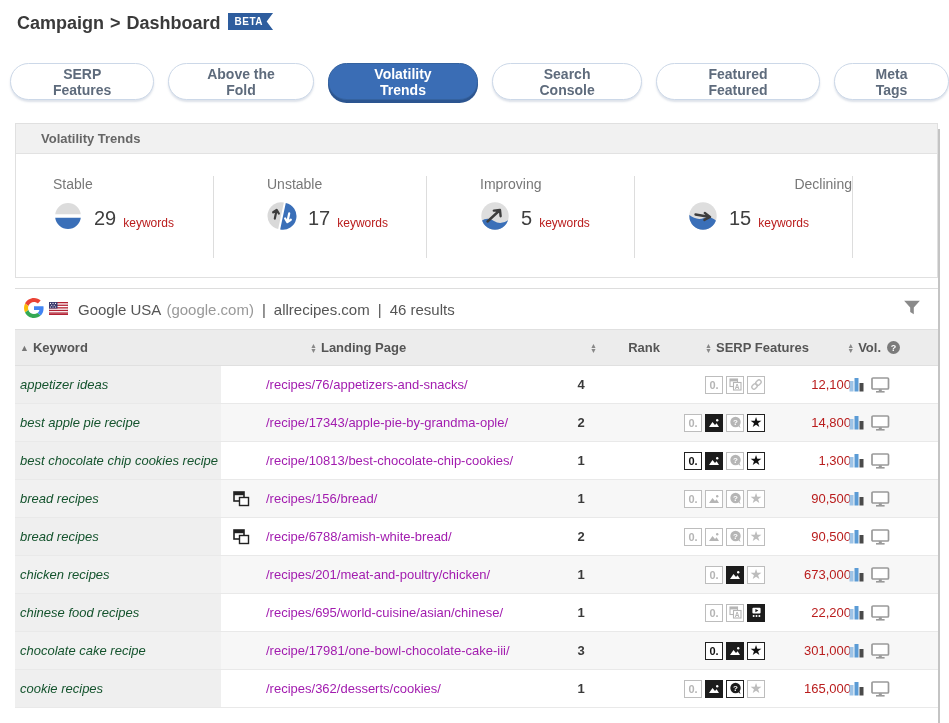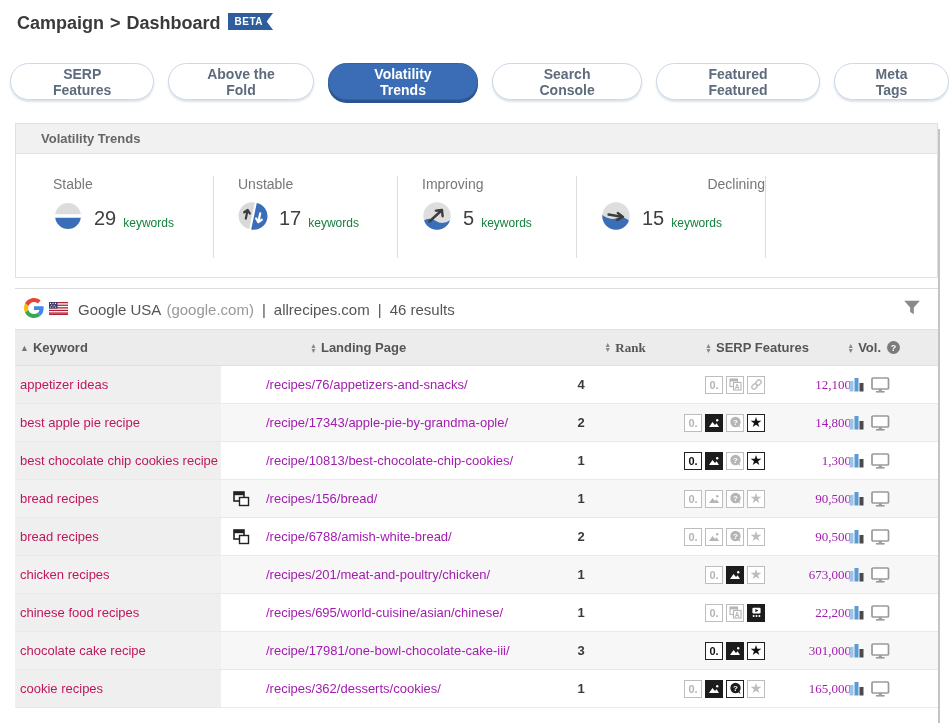--- a/index.html
+++ b/index.html
@@ -38,33 +38,33 @@
 
   
   .panel {
     margin: 23px 0 0 15px; width: 923px; height: 155px;
     border: 1px solid #e0e0e0; background: #fff;
   }
   .panel-header {
     height: 30px; background: #f1f1f1; border-bottom: 1px solid #e2e2e2;
     line-height: 30px; padding-left: 25px; font-size: 13px; font-weight: bold; color: #666;
   }
-  .panel-body { display: flex; padding-top: 22px; }
+  .panel-body { display: flex; padding-top: 22px; gap: 29px; }
   .stat {
     height: 82px; border-right: 1px solid #ddd; padding-left: 24px;
   }
   .stat:first-child { width: 198px; padding-left: 37px; }
   .stat:nth-child(2) { width: 184px; }
   .stat:nth-child(3) { width: 179px; }
   .stat:nth-child(4) { width: 189px; text-align: right; }
   .stat-label { font-size: 14px; color: #777; margin-bottom: 9px; }
   .stat-row { display: flex; align-items: center; }
   .stat-row svg { flex: 0 0 auto; }
   .stat-value { font-size: 20px; color: #3f3f3f; margin: 0 7px 0 11px; }
-  .stat-unit { font-size: 12px; color: #15803d; margin-top: 10px; }
+  .stat-unit { font-size: 12px; color: #b91c1c; margin-top: 10px; }
 
   
   .table-wrap { margin: 10px 0 0 15px; width: 923px; border-top: 1px solid #ddd; }
   .results-bar {
     height: 40px; display: flex; align-items: center; padding-left: 9px;
     font-size: 15px; color: #555; position: relative; background: #fff;
   }
   .results-bar .g-icon { margin-right: 5px; }
   .results-bar .flag-icon { margin-right: 10px; }
   .results-bar .muted { color: #999; margin-left: 5px; }
@@ -76,41 +76,41 @@
 
   
   .thead {
     display: flex; background: #ececec; border-top: 1px solid #e0e0e0;
     border-bottom: 1px solid #e0e0e0; height: 37px; align-items: center;
     font-size: 13px; font-weight: bold; color: #555;
   }
   .th { display: flex; align-items: center; gap: 4px; cursor: pointer; }
   .th-keyword  { width: 290px; padding-left: 5px; }
   .th-landing  { width: 285px; padding-left: 5px; }
-  .th-rank     { width: 70px;  justify-content: center; font-family: Liberation Serif, serif; }
+  .th-rank     { width: 70px;  justify-content: space-between; }
   .th-serp     { width: 155px; justify-content: flex-end; padding-right: 6px; }
   .th-vol      { width: 85px;  justify-content: flex-end; }
   .sort { display: inline-flex; flex-direction: column; line-height: 5px; font-size: 7px; color: #888; }
   .sort-asc { font-size: 9px; color: #777; }
   .help-dot {
     width: 13px; height: 13px; border-radius: 50%; background: #7b7b7b; color: #fff;
     font-size: 9px; font-weight: bold; display: inline-flex; align-items: center;
     justify-content: center; margin-left: 2px;
   }
 
   .row { display: flex; align-items: stretch; border-bottom: 1px solid #e9e9e9; min-height: 38px; background: #fff; }
   .row:nth-child(even) { background: #f7f7f7; }
   .cell { display: flex; align-items: center; font-size: 13px; }
-  .c-keyword { width: 206px; padding-left: 5px; color: #be185d; background: #efefef; }
+  .c-keyword { width: 206px; padding-left: 5px; color: #14532d; background: #efefef; font-style: italic; }
   .row:nth-child(even) .c-keyword { background: #f1f1f1; }
   .c-pageicon { width: 40px; justify-content: center; }
   .c-landing { width: 285px; padding: 6px 14px 6px 5px; color: #a21caf; line-height: 17px; overflow-wrap: anywhere; }
   .c-rank { width: 70px; justify-content: center; font-weight: bold; color: #3a3a3a; }
   .c-serp { width: 155px; justify-content: flex-end; gap: 3px; padding-right: 6px; }
-  .c-vol { width: 80px; justify-content: flex-end; color: #a21caf; font-family: Liberation Serif, serif; }
+  .c-vol { width: 80px; justify-content: flex-end; color: #b91c1c; }
   .c-actions { width: 43px; justify-content: flex-end; gap: 6px; padding-right: 4px; }
 
   .serp-box {
     width: 18px; height: 18px; border: 1px solid #bdbdbd; display: inline-flex;
     align-items: center; justify-content: center; background: #fff;
     font-size: 11px; font-weight: bold; color: #b5b5b5;
   }
   .serp-box.on { border-color: #222; color: #111; }
   .serp-box.fill { background: #1c1c1c; border-color: #1c1c1c; }
   .serp-box .star { font-size: 14px; line-height: 14px; margin-top: -1px; }

